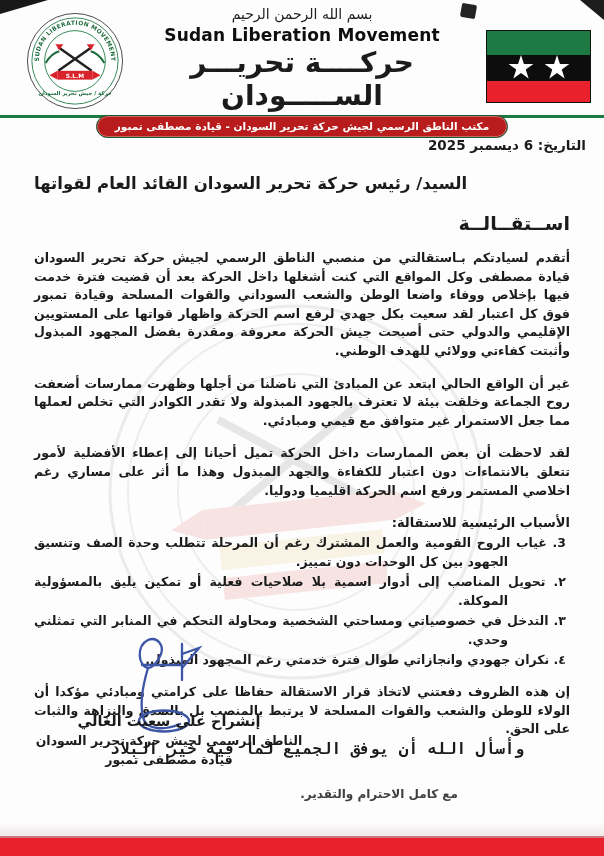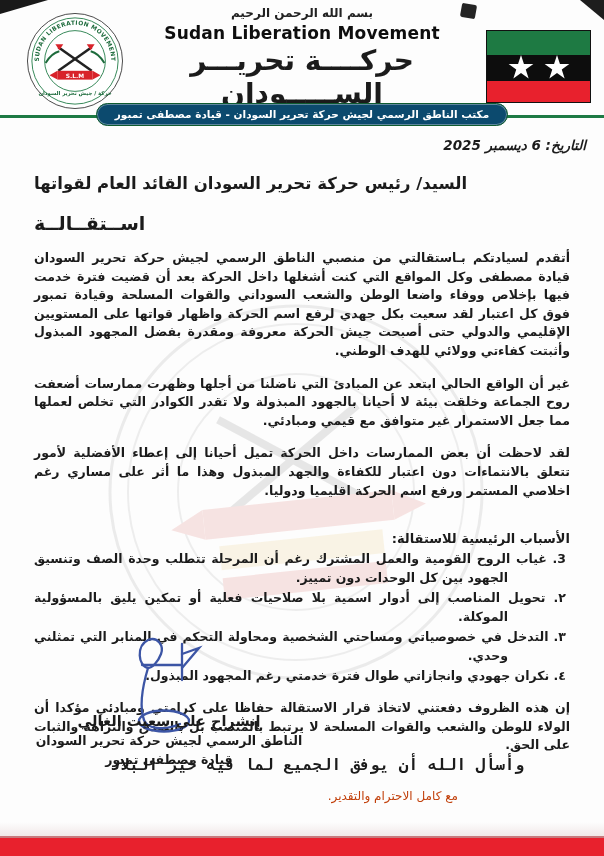--- a/index.html
+++ b/index.html
@@ -17,51 +17,51 @@
   .smudge{position:absolute;left:461px;top:4px;width:15px;height:14px;background:#242424;
     transform:rotate(10deg);border-radius:2px;}
   .bottom-strip{position:absolute;left:0;right:0;bottom:18px;height:16px;
     background:linear-gradient(#fdfdfd,#efe6e5);}
   .red-band{position:absolute;left:0;right:0;bottom:0;height:18px;background:#e8212d;
     box-shadow:0 -2px 0 #c77a7d;}
 
   
   .logo{position:absolute;left:26px;top:12px;width:98px;height:98px;}
   .header-center{position:absolute;left:50%;transform:translateX(-50%);top:6px;width:320px;text-align:center;}
-  .bismillah{font-size:12px;font-weight:bold;color:#222;}
+  .bismillah{font-size:14px;font-weight:normal;color:#222;}
   .org-en{font-size:17px;font-weight:bold;color:#0e0e0e;margin-top:3px;letter-spacing:.2px;}
   .org-ar{font-size:28px;font-weight:bold;direction:rtl;margin-top:1px;}
   .org-abbr{font-size:15px;font-weight:bold;letter-spacing:2px;margin-top:1px;}
   .flag{position:absolute;right:13px;top:30px;width:105px;height:73px;}
 
   .banner-row{position:absolute;top:103px;left:0;right:0;height:28px;}
   .banner-line{position:absolute;top:12px;left:0;right:0;height:3px;background:#1e7a44;}
-  .banner-pill{position:relative;margin:0 auto;width:max-content;max-width:400px;
-    background:#0c4a6e;color:#fff;font-size:10.5px;font-weight:bold;
+  .banner-pill{position:relative;margin:12px auto;width:max-content;max-width:400px;
+    background:#b91c1c;color:#fff;font-size:10.5px;font-weight:bold;
     padding:4px 18px 5px;border-radius:14px;border:1.5px solid #0f5c30;
     white-space:nowrap;direction:rtl;text-align:center;
     box-shadow:inset 0 0 0 1px #ffffff55;}
 
   
   .watermark{position:absolute;left:96px;top:292px;width:400px;height:400px;
     opacity:.13;pointer-events:none;transform:rotate(-6deg);}
 
   
   .letter{position:absolute;top:133px;left:34px;right:34px;direction:rtl;}
-  .date-line{text-align:right;font-weight:bold;font-size:13.5px;margin:4px -16px 0 0;font-style:italic;}
+  .date-line{text-align:right;font-weight:bold;font-size:13.5px;margin:4px -16px 0 0;}
   .addressee{text-align:left;font-size:16.5px;font-weight:bold;margin-top:21px;}
-  .doc-title{text-align:left;font-size:19px;font-weight:bold;margin-top:19px;letter-spacing:.5px;}
+  .doc-title{text-align:right;font-size:19px;font-weight:bold;margin-top:19px;letter-spacing:.5px;}
   .para{font-size:12.5px;font-weight:bold;line-height:18.6px;text-align:justify;margin-top:14px;}
   .para.first{margin-top:15px;}
-  .reasons-heading{font-size:13px;font-weight:bold;margin-top:31px;}
+  .reasons-heading{font-size:13px;font-weight:bold;margin-top:15px;}
   .reasons{margin-top:3px;padding-right:4px;}
   .reason{font-size:12.5px;font-weight:bold;line-height:19px;text-align:justify;
     padding-right:58px;text-indent:-58px;margin-top:1px;}
   .prayer{font-size:16px;font-weight:bold;margin-top:0;padding-right:46px;font-family:Liberation Mono, monospace;}
-  .regards{font-size:12px;font-weight:normal;color:#c2410c;margin-top:14px;padding-right:112px;}
+  .regards{font-size:12px;font-weight:bold;color:#404040;margin-top:28px;padding-right:112px;}
 
   .sig-script{position:absolute;left:104px;top:628px;width:122px;height:110px;}
   .sig-block{position:absolute;left:34px;top:713px;width:270px;text-align:center;direction:rtl;}
   .sig-name{font-size:14.5px;font-weight:bold;}
   .sig-title1{font-size:12.5px;font-weight:bold;margin-top:4px;}
   .sig-title2{font-size:12.5px;font-weight:bold;margin-top:4px;}
 </style>
 </head>
 <body>
 
@@ -127,21 +127,21 @@
     <div class="banner-line"></div>
     <div class="banner-pill">مكتب الناطق الرسمي لجيش حركة تحرير السودان - قيادة مصطفى تمبور</div>
   </div>
 
   <div class="letter">
     <div class="date-line">التاريخ: 6 ديسمبر 2025</div>
     <div class="addressee">السيد/ رئيس حركة تحرير السودان القائد العام لقواتها</div>
     <div class="doc-title">اســتقــالــة</div>
 
     <div class="para first">أتقدم لسيادتكم بـاستقالتي من منصبي الناطق الرسمي لجيش حركة تحرير السودان قيادة مصطفى وكل المواقع التي كنت أشغلها داخل الحركة بعد أن قضيت فترة خدمت فيها بإخلاص ووفاء واضعا الوطن والشعب السوداني والقوات المسلحة وقيادة تمبور فوق كل اعتبار لقد سعيت بكل جهدي لرفع اسم الحركة واظهار قواتها على المستويين الإقليمي والدولي حتى أصبحت جيش الحركة معروفة ومقدرة بفضل المجهود المبذول وأثبتت كفاءتي وولائي للهدف الوطني.</div>
-    <div class="para">غير أن الواقع الحالي ابتعد عن المبادئ التي ناضلنا من أجلها وظهرت ممارسات أضعفت روح الجماعة وخلقت بيئة لا أحيانا بالجهود المبذولة ولا تقدر الكوادر التي تخلص لعملها مما جعل الاستمرار غير متوافق مع قيمي ومبادئي.</div>
+    <div class="para">غير أن الواقع الحالي ابتعد عن المبادئ التي ناضلنا من أجلها وظهرت ممارسات أضعفت روح الجماعة وخلقت بيئة لا تعترف بالجهود المبذولة ولا تقدر الكوادر التي تخلص لعملها مما جعل الاستمرار غير متوافق مع قيمي ومبادئي.</div>
     <div class="para">لقد لاحظت أن بعض الممارسات داخل الحركة تميل أحيانا إلى إعطاء الأفضلية لأمور تتعلق بالانتماءات دون اعتبار للكفاءة والجهد المبذول وهذا ما أثر على مساري رغم اخلاصي المستمر ورفع اسم الحركة اقليميا ودوليا.</div>
 
     <div class="reasons-heading">الأسباب الرئيسية للاستقالة:</div>
     <div class="reasons">
       <div class="reason">3. غياب الروح القومية والعمل المشترك رغم أن المرحلة تتطلب وحدة الصف وتنسيق الجهود بين كل الوحدات دون تمييز.</div>
       <div class="reason">٢. تحويل المناصب إلى أدوار اسمية بلا صلاحيات فعلية أو تمكين يليق بالمسؤولية الموكلة.</div>
       <div class="reason">٣. التدخل في خصوصياتي ومساحتي الشخصية ومحاولة التحكم في المنابر التي تمثلني وحدي.</div>
       <div class="reason">٤. نكران جهودي وانجازاتي طوال فترة خدمتي رغم المجهود المبذول.</div>
     </div>
 

